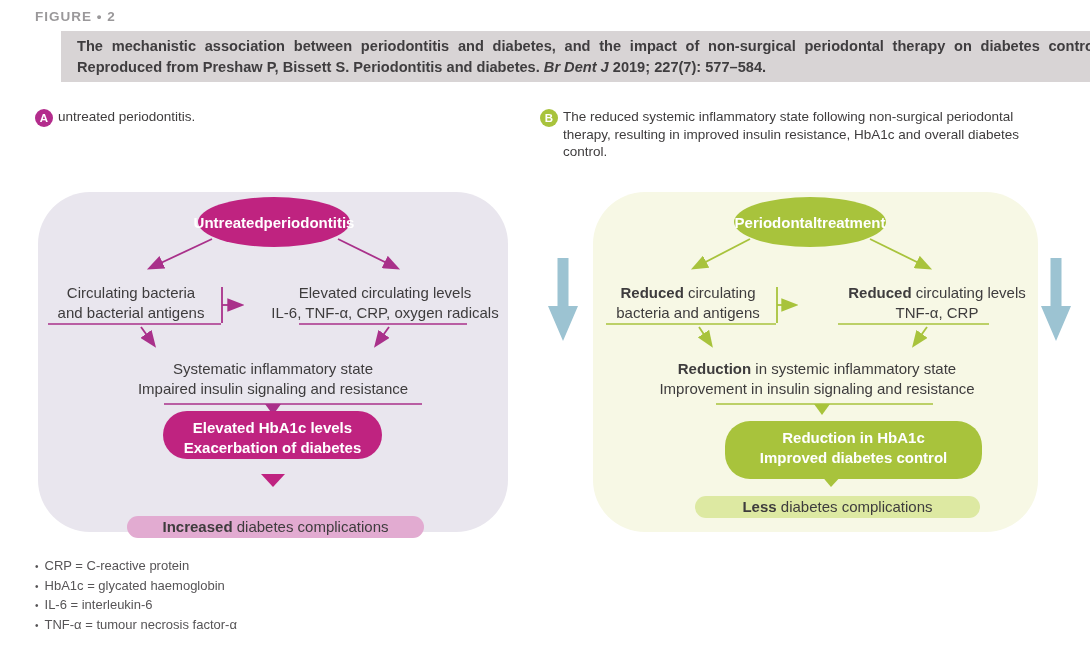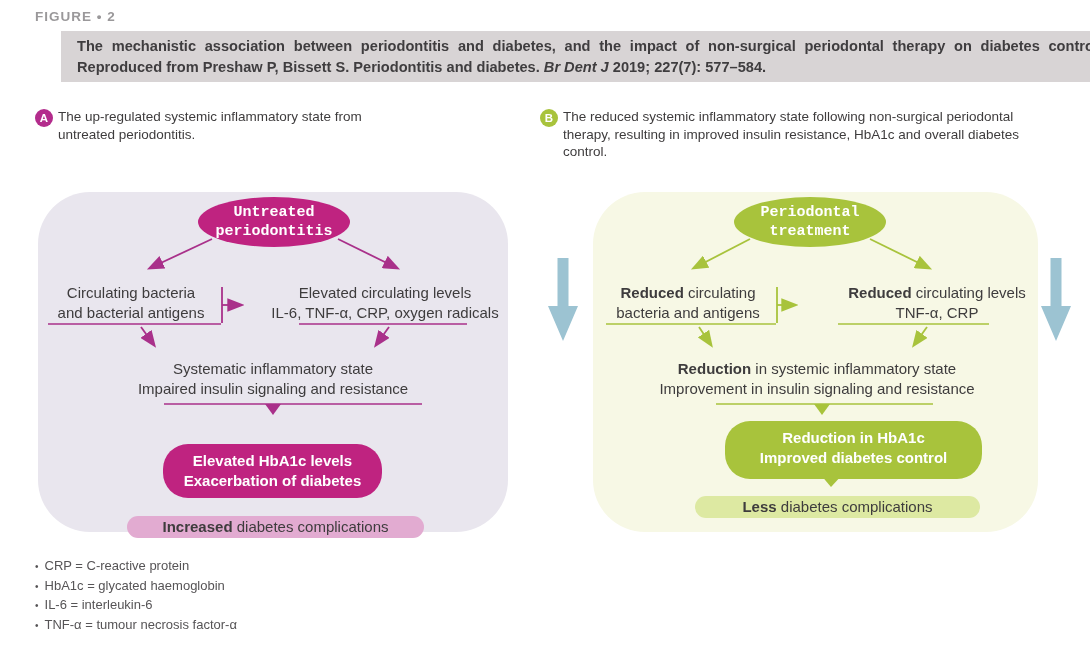--- a/index.html
+++ b/index.html
@@ -41,35 +41,34 @@
   .bx-m{fill:var(--magenta-fill);}
   .st-g{stroke:var(--green-fill); stroke-width:1.8; fill:none;}
   .ul-g{stroke:var(--green-fill); stroke-width:1.6; fill:none;}
   .pg-g{fill:var(--green-fill);}
   .bx-g{fill:var(--green-fill);}
   .mf-m{fill:var(--magenta-line);}
   .mf-g{fill:var(--green-fill);}
   .blue{fill:var(--blue-arrow);}
   .oval{
     border-radius:50%; color:#fff; font-weight:bold; font-size:15px; line-height:19px;
-    display:flex; flex-direction:column; align-items:center; justify-content:center;
-    font-family:Liberation Mono, monospace;
+    display:flex; flex-direction:row; align-items:center; justify-content:center;
   }
   .oval-a{left:198px; top:197px; width:152px; height:50px; background:var(--magenta-fill);}
   .oval-b{left:734px; top:197px; width:152px; height:50px; background:var(--green-fill);}
   .tb{
     transform:translateX(-50%); text-align:center; white-space:nowrap;
     font-size:15px; line-height:20px; color:var(--text-dark);
   }
   .b{font-weight:bold;}
   .result{
     border-radius:25px; color:#fff; font-weight:bold; font-size:15px; line-height:20px;
     text-align:center; padding-top:7px; box-sizing:border-box;
   }
-  .result-a{left:163px; top:444px; width:219px; height:54px; background:var(--magenta-fill);}
+  .result-a{left:163px; top:411px; width:219px; height:48px; background:var(--magenta-fill);}
   .result-b{left:725px; top:421px; width:257px; height:58px; background:var(--green-fill);}
   .pill{
     border-radius:12px; font-size:15px; line-height:22px; height:22px;
     text-align:center; color:var(--text-dark);
   }
   .pill-a{left:127px; top:496px; width:297px; background:var(--pink-pill);margin-top:20px;}
   .pill-b{left:695px; top:496px; width:285px; background:var(--green-pill);}
   .footnotes{left:35px; top:557px; font-size:13px; line-height:18.5px; color:var(--footnote-text);}
   .fn-row{display:flex; align-items:baseline; gap:6px;}
   .fn-bullet{font-size:10px; color:var(--footnote-text);}
@@ -79,21 +78,20 @@
 
 <div class="page">
 
   <div class="abs fig-label">FIGURE • 2</div>
 
   <div class="abs caption"><span>The mechanistic association between periodontitis and diabetes, and the impact of non-surgical periodontal therapy on diabetes control. Reproduced from Preshaw P, Bissett S. Periodontitis and diabetes. </span><i>Br Dent J</i><span> 2019; 227(7): 577–584.</span></div>
 
   <div class="abs desc desc-a">
     <span class="badge badge-a">A</span>
     <div class="desc-text">
-      <div>The up-regulated systemic inflammatory state from</div>
       <div>untreated periodontitis.</div>
     </div>
   </div>
 
   <div class="abs desc desc-b">
     <span class="badge badge-b">B</span>
     <div class="desc-text">
       <div>The reduced systemic inflammatory state following non-surgical periodontal</div>
       <div>therapy, resulting in improved insulin resistance, HbA1c and overall diabetes</div>
       <div>control.</div>

